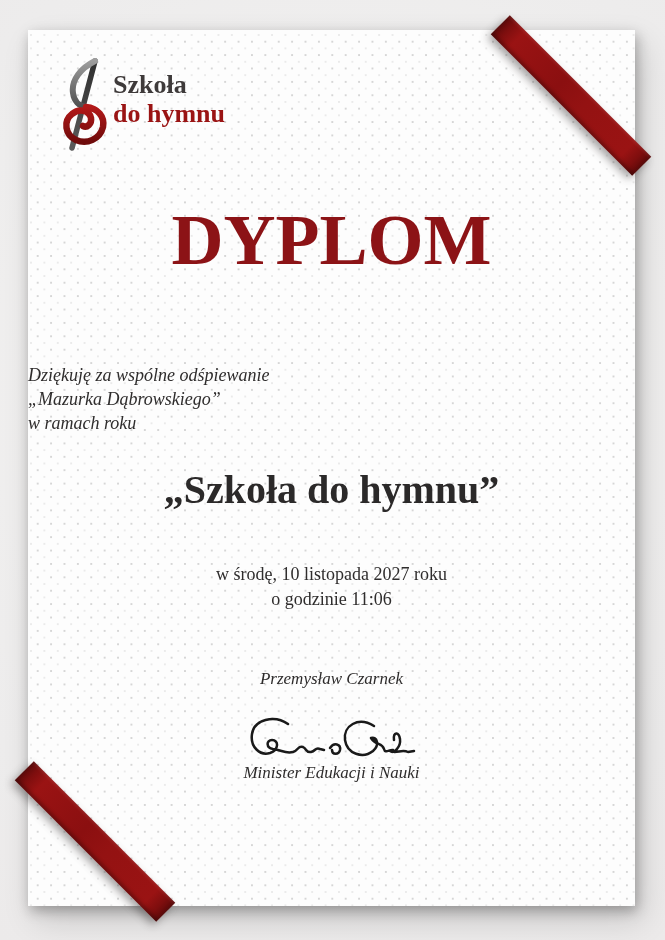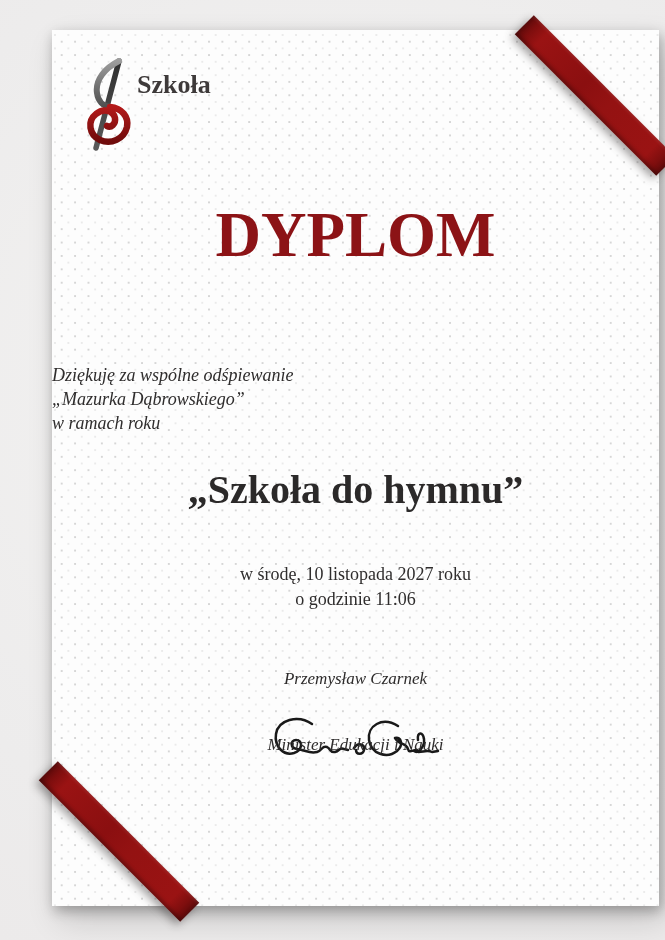--- a/index.html
+++ b/index.html
@@ -1,21 +1,21 @@
 <!DOCTYPE html>
 <html><head>
 <meta charset="utf-8">
 <style>
   html,body{margin:0;padding:0;}
   body{
     width:665px;height:940px;overflow:hidden;position:relative;
     background:radial-gradient(circle at 50% 42%, #f4f3f2 0%, #edecec 75%, #eceaea 100%);
     font-family:"Liberation Serif", serif;
   }
-  .stage{position:absolute;inset:0;margin-left:24px;}
+  .stage{position:absolute;inset:0;}
   .page{
     position:absolute;left:28px;top:30px;width:607px;height:876px;
     background-color:#fdfdfd;
     background-image:
       radial-gradient(circle, rgba(150,150,150,.38) 1px, rgba(0,0,0,0) 1.5px),
       radial-gradient(circle, rgba(160,160,160,.20) 1px, rgba(0,0,0,0) 1.5px);
     background-size:13.4px 13.4px,13.4px 13.4px;
     background-position:3px 5px,9.7px 11.7px;
     box-shadow:2px 5px 12px rgba(0,0,0,.28), 7px 14px 30px rgba(0,0,0,.16);
   }
@@ -29,41 +29,41 @@
   .ribbon-bl{left:-5px;top:828px;}
   
   .logo{position:absolute;left:27px;top:28px;display:flex;align-items:flex-start;}
   .logo svg{display:block;}
   .logo-text{margin:12px 0 0 4px;line-height:29px;font-weight:bold;font-size:26px;letter-spacing:0;}
   .logo-l1{color:#3E3A3A;}
   .logo-l2{color:#9A1414;}
   
   .title{
     position:absolute;left:0;right:0;top:174px;margin:0;text-align:center;
-    font-weight:bold;font-size:63px;line-height:1;color:#8C1316;letter-spacing:0;
+    font-weight:bold;font-size:72px;line-height:1;color:#8C1316;letter-spacing:0;
   }
   .intro{
     position:absolute;left:0;right:0;top:333px;margin:0;
     font-size:18px;line-height:24px;color:#2F2D2D;font-style:italic;
   }
   .campaign{
     position:absolute;left:0;right:0;top:440px;margin:0;text-align:center;
     font-weight:bold;font-size:40px;line-height:1;color:#2B2929;
   }
   .when{
     position:absolute;left:0;right:0;top:532px;margin:0;text-align:center;
     font-size:18px;line-height:25px;color:#2F2D2D;
   }
   .signer-name{
     position:absolute;left:0;right:0;top:638px;margin:0;text-align:center;
     font-style:italic;font-size:17px;line-height:22px;color:#2E2C2C;
   }
   .signature{position:absolute;left:216px;top:684px;}
   .signer-title{
-    position:absolute;left:0;right:0;top:704px;margin:0;text-align:center;
+    position:absolute;left:0;right:0;top:732px;margin:0;text-align:center;
     font-style:italic;font-size:17px;line-height:22px;color:#2E2C2C;
   }
 </style>
 </head>
 <body>
 
 <div class="stage">
 
   <div class="page">
 
@@ -82,20 +82,21 @@
             <stop offset="0" stop-color="#2f2f2f"></stop>
             <stop offset="1" stop-color="#5a5a5a"></stop>
           </linearGradient>
         </defs>
         <path d="M40 3 L17 90" stroke="url(#gStick)" stroke-width="5.5" stroke-linecap="round" fill="none"></path>
         <path d="M40 3 C26 10 16 22 18 35 C19 43 24 48 31 49" stroke="url(#gGray)" stroke-width="6" stroke-linecap="round" fill="none"></path>
         <path d="M31 49 C43 50 50 59 48 69 C45 81 32 87 21 82 C10 77 8 63 17 56 C24 50 34 52 36 60 C37 66 32 70 28 68" stroke="url(#gRed)" stroke-width="6.5" stroke-linecap="round" fill="none"></path>
       </svg>
       <div class="logo-text">
         <div class="logo-l1">Szkoła</div>
+        <div class="logo-l2">do hymnu</div>
       </div>
     </div>
 
     <h1 class="title">DYPLOM</h1>
 
     <p class="intro">
       <span>Dziękuję za wspólne odśpiewanie</span><br>
       <span>„Mazurka Dąbrowskiego”</span><br>
       <span>w ramach roku</span>
     </p>

